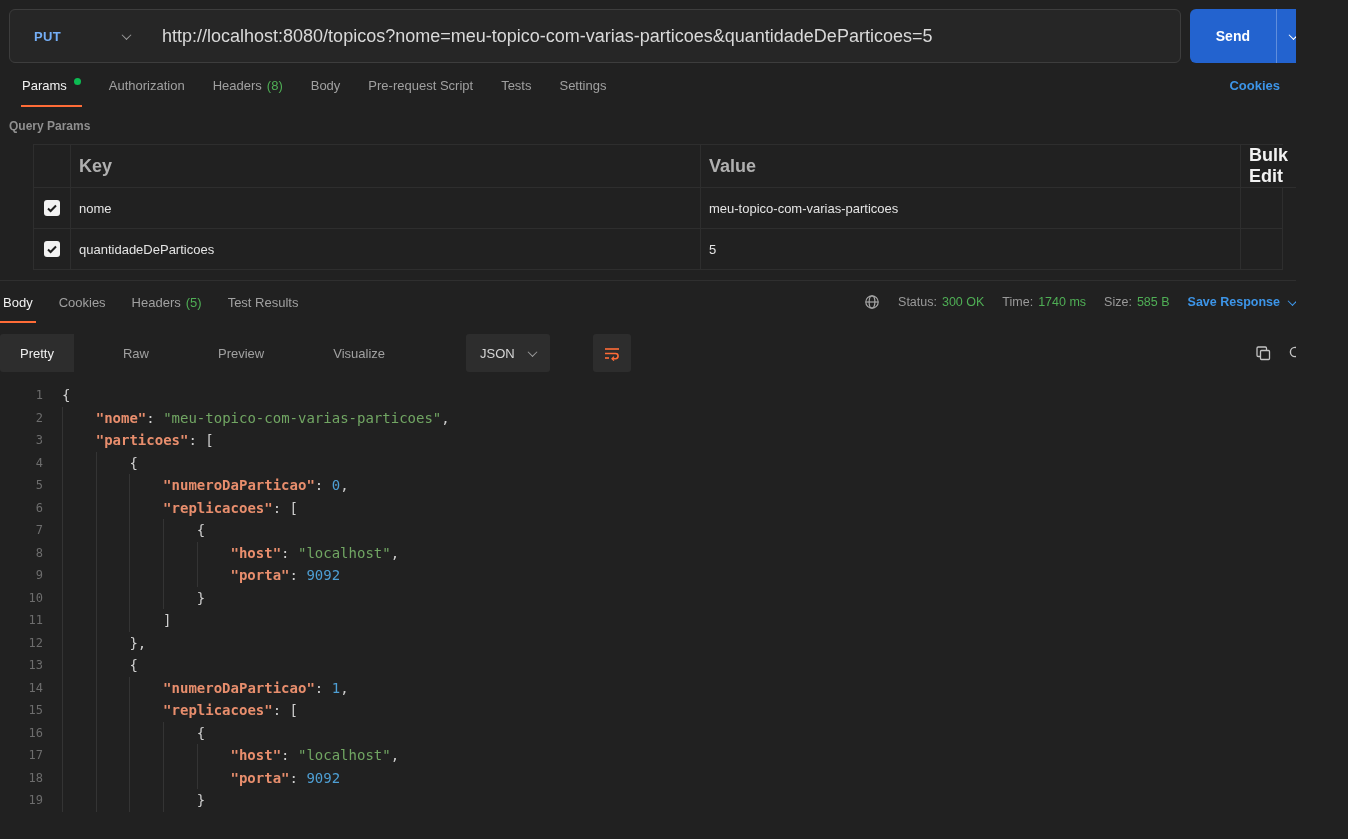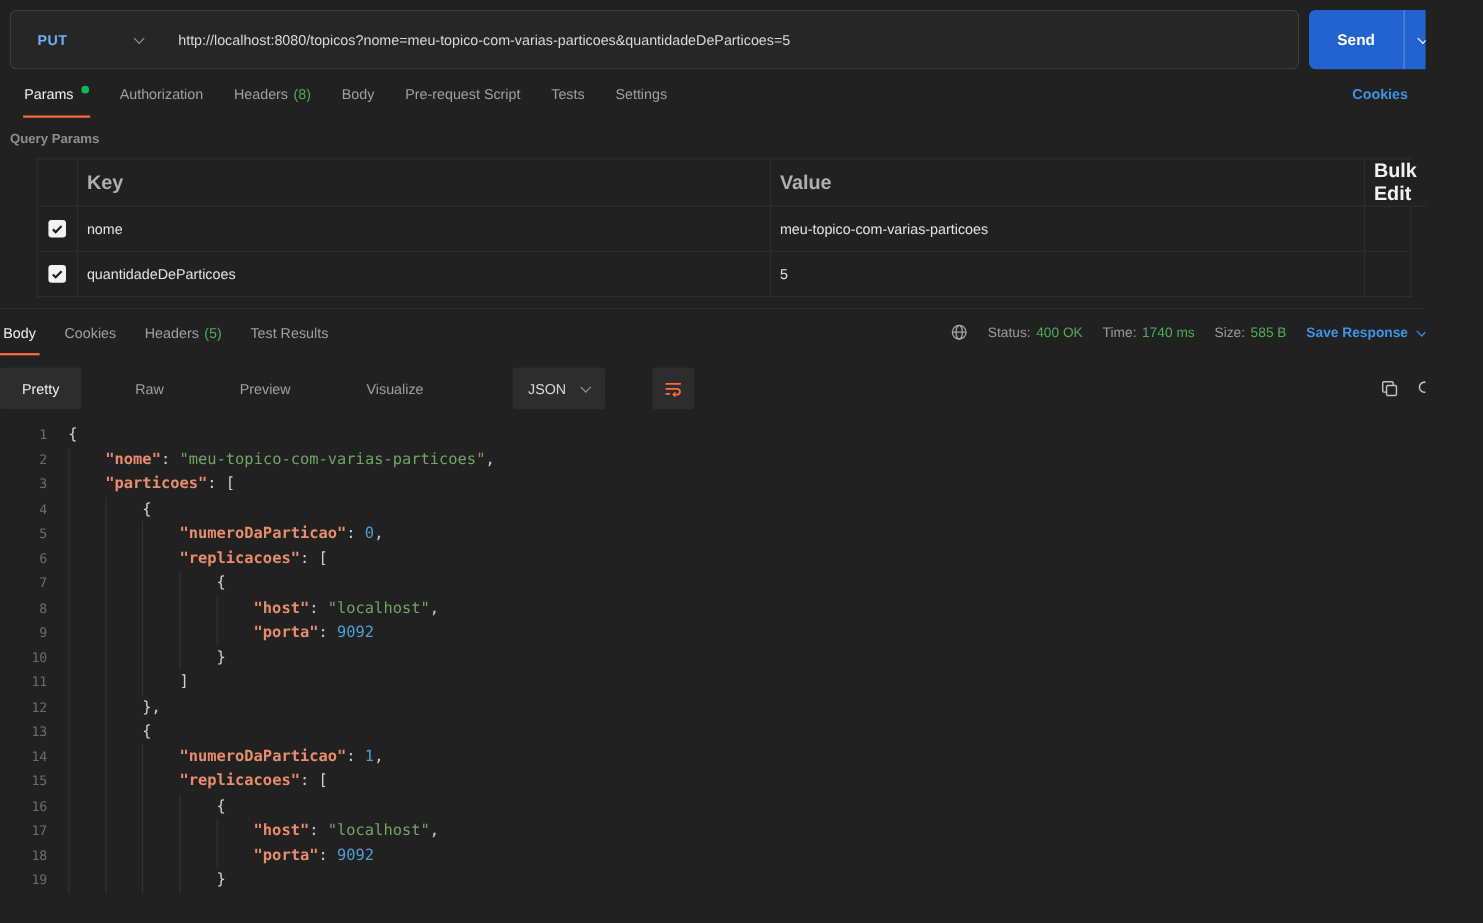--- a/index.html
+++ b/index.html
@@ -24,21 +24,21 @@
     color:var(--method-put,#74aef6); font-weight:700; letter-spacing:.4px; font-size:13px;
     flex:none;
   }
   .chev {
     width:7px; height:7px; display:inline-block;
     border-right:1.6px solid #9a9a9a; border-bottom:1.6px solid #9a9a9a;
     transform:rotate(45deg) translate(-1px,-1px);
   }
   .url-input {
     flex:1; background:transparent; border:none; outline:none;
-    color:#d9d9d9; font-size:13px; font-family:"Liberation Sans",sans-serif;
+    color:#d9d9d9; font-size:18px; font-family:"Liberation Sans",sans-serif;
     padding:0 10px 0 12px;
   }
   .send-btn {
     display:flex; align-items:stretch; margin-left:9px; margin-right:-14px;
     background:var(--send-bg,#2363cf); border-radius:6px; overflow:hidden; color:#fff; cursor:pointer; flex:none;
   }
   .send-main { display:flex; align-items:center; padding:0 26px; font-weight:700; font-size:14px; }
   .send-caret { display:flex; align-items:center; padding:0 13px; border-left:1px solid rgba(255,255,255,.28); }
   .send-caret .chev { border-color:#fff; }
 
@@ -254,21 +254,21 @@
       <div class="resp-meta">
         <span class="globe">
           <svg width="16" height="16" viewBox="0 0 16 16" fill="none" stroke="#a6a6a6" stroke-width="1.2">
             <circle cx="8" cy="8" r="6.2"></circle>
               <ellipse cx="8" cy="8" rx="2.9" ry="6.2"></ellipse>
               <path d="M1.8 8 H14.2"></path>
           </svg>
         </span>
         <span class="meta-pair">
           <span>Status:</span>
-          <span class="meta-val">400 OK</span>
+          <span class="meta-val">300 OK</span>
         </span>
         <span class="meta-pair">
           <span>Time:</span>
           <span class="meta-val">1740 ms</span>
         </span>
         <span class="meta-pair">
           <span>Size:</span>
           <span class="meta-val">585 B</span>
         </span>
         <span class="save-resp">

